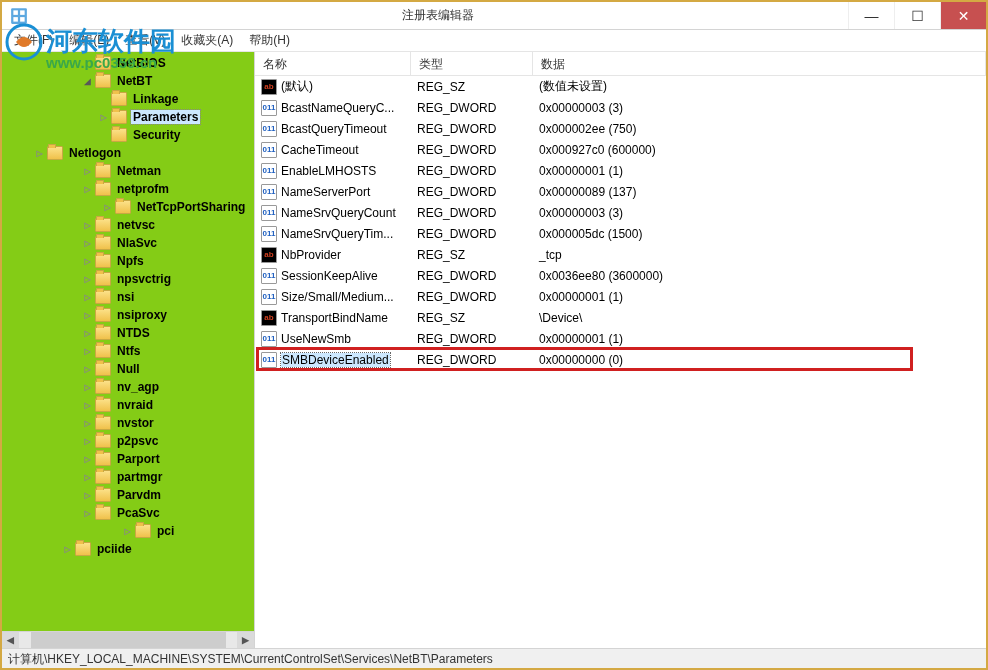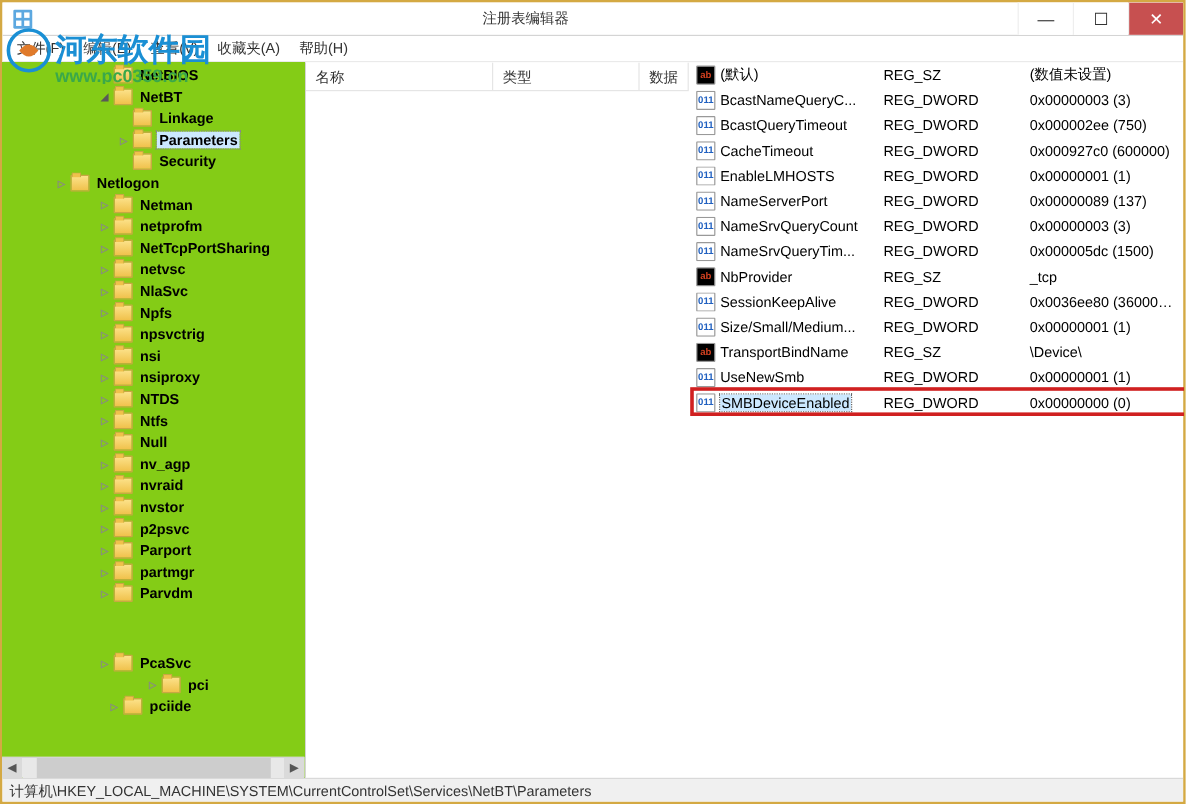--- a/index.html
+++ b/index.html
@@ -20,21 +20,21 @@
 .tree { padding: 2px 0; }
 .tree-node { display: flex; align-items: center; height: 18px; padding-left: 0; white-space: nowrap; cursor: default; font-size: 12px; }
 .tree-node.selected .node-label { background: #cce8ff; outline: 1px dotted #888; }
 .expander { width: 11px; height: 11px; margin-right: 2px; display: inline-flex; align-items: center; justify-content: center; font-size: 10px; color: #666; }
 .expander.open::before { content: "◢"; font-size: 8px; color: #595959; }
 .expander.closed::before { content: "▷"; font-size: 8px; color: #888; }
 .expander.none { visibility: hidden; }
 .folder-icon { width: 16px; height: 14px; margin-right: 4px; background: linear-gradient(#fce28a, #f0c14b); border: 1px solid #c8a843; border-radius: 1px; position: relative; }
 .folder-icon::before { content: ""; position: absolute; top: -3px; left: 0; width: 6px; height: 3px; background: #f0c14b; border: 1px solid #c8a843; border-bottom: none; border-radius: 1px 1px 0 0; }
 .node-label { padding: 0 2px; }
-.list-panel { flex: 1; display: flex; flex-direction: row; background: #fff; overflow: hidden; }
+.list-panel { flex: 1; display: flex; flex-direction: column; background: #fff; overflow: hidden; }
 .list-header { display: flex; height: 24px; border-bottom: 1px solid #e5e5e5; background: #fff; }
 .list-header .col { padding: 4px 8px; font-size: 12px; color: #333; border-right: 1px solid #e5e5e5; }
 .col-name { width: 156px; }
 .col-type { width: 122px; }
 .col-data { flex: 1; }
 .list-body { flex: 1; overflow: auto; position: relative; }
 .list-row { display: flex; height: 21px; align-items: center; cursor: default; }
 .list-row .cell { padding: 0 6px; font-size: 12px; overflow: hidden; text-overflow: ellipsis; white-space: nowrap; }
 .list-row .cell-name { width: 156px; display: flex; align-items: center; }
 .list-row .cell-type { width: 122px; }
@@ -109,36 +109,36 @@
           <div class="tree-node selected" style="padding-left: 96px;">
             <span class="expander closed"></span>
             <span class="folder-icon"></span>
             <span class="node-label">Parameters</span>
           </div>
           <div class="tree-node" style="padding-left: 96px;">
             <span class="expander none"></span>
             <span class="folder-icon"></span>
             <span class="node-label">Security</span>
           </div>
-          <div class="tree-node" style="padding-left: 44px;">
+          <div class="tree-node" style="padding-left: 32px;">
             <span class="expander closed"></span>
             <span class="folder-icon"></span>
             <span class="node-label">Netlogon</span>
           </div>
           <div class="tree-node" style="padding-left: 80px;">
             <span class="expander closed"></span>
             <span class="folder-icon"></span>
             <span class="node-label">Netman</span>
           </div>
           <div class="tree-node" style="padding-left: 80px;">
             <span class="expander closed"></span>
             <span class="folder-icon"></span>
             <span class="node-label">netprofm</span>
           </div>
-          <div class="tree-node" style="padding-left: 80px;">
+          <div class="tree-node" style="padding-left: 80px; margin-left: 20px;">
             <span class="expander closed"></span>
             <span class="folder-icon"></span>
             <span class="node-label">NetTcpPortSharing</span>
           </div>
           <div class="tree-node" style="padding-left: 80px;">
             <span class="expander closed"></span>
             <span class="folder-icon"></span>
             <span class="node-label">netvsc</span>
           </div>
           <div class="tree-node" style="padding-left: 80px;">
@@ -209,31 +209,31 @@
           <div class="tree-node" style="padding-left: 80px;">
             <span class="expander closed"></span>
             <span class="folder-icon"></span>
             <span class="node-label">partmgr</span>
           </div>
           <div class="tree-node" style="padding-left: 80px;">
             <span class="expander closed"></span>
             <span class="folder-icon"></span>
             <span class="node-label">Parvdm</span>
           </div>
-          <div class="tree-node" style="padding-left: 80px; margin-top: 40px;">
+          <div class="tree-node" style="padding-left: 80px;">
             <span class="expander closed"></span>
             <span class="folder-icon"></span>
             <span class="node-label">PcaSvc</span>
           </div>
           <div class="tree-node" style="padding-left: 120px;">
             <span class="expander closed"></span>
             <span class="folder-icon"></span>
             <span class="node-label">pci</span>
           </div>
-          <div class="tree-node" style="padding-left: 88px;">
+          <div class="tree-node" style="padding-left: 60px;">
             <span class="expander closed"></span>
             <span class="folder-icon"></span>
             <span class="node-label">pciide</span>
           </div>
         </div>
     </div>
     <div class="hscroll" style="position:absolute;bottom:0;left:0;right:0;">
       <div class="arrow">◀</div>
       <div class="track">
           <div class="thumb" style="left:12px;width:195px;"></div>

